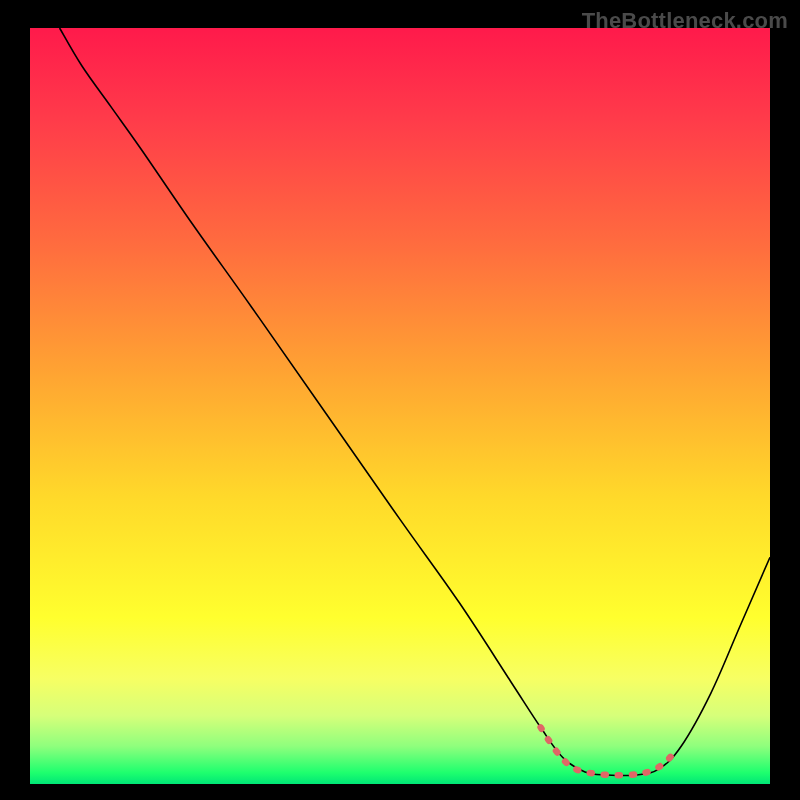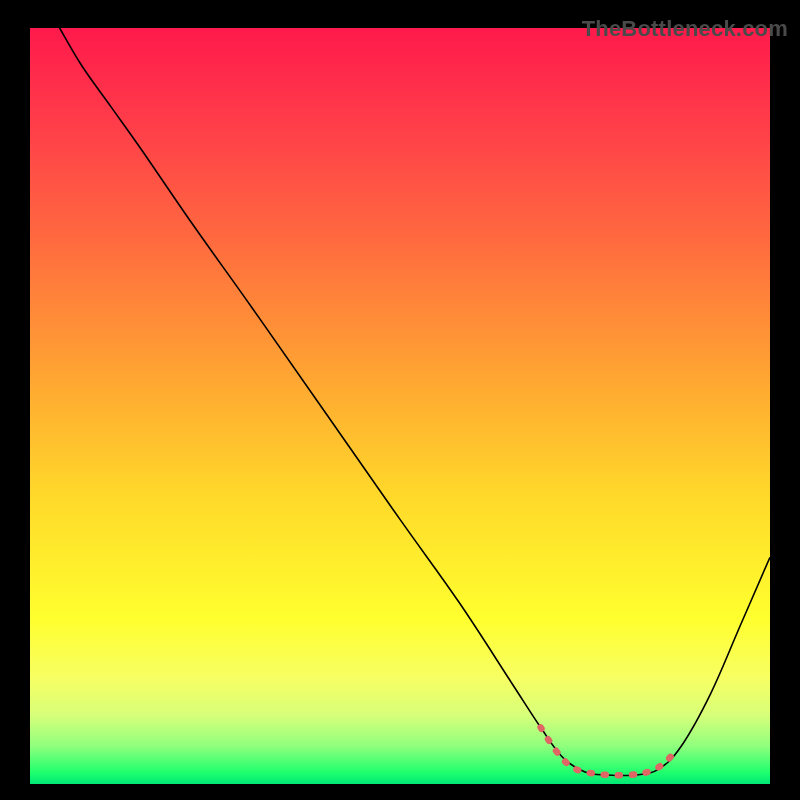--- a/index.html
+++ b/index.html
@@ -12,21 +12,21 @@
     font-family: Arial, Helvetica, sans-serif;
   }
   .frame {
     position: relative;
     width: 800px;
     height: 800px;
     background: #000;
   }
   .watermark {
     position: absolute;
-    top: 16px;
+    top: 8px;
     right: 12px;
     color: #4a4a4a;
     font-size: 22px;
     font-weight: 600;
     letter-spacing: 0.2px;
     z-index: 10;
   }
   .plot {
     display: block;
   }

